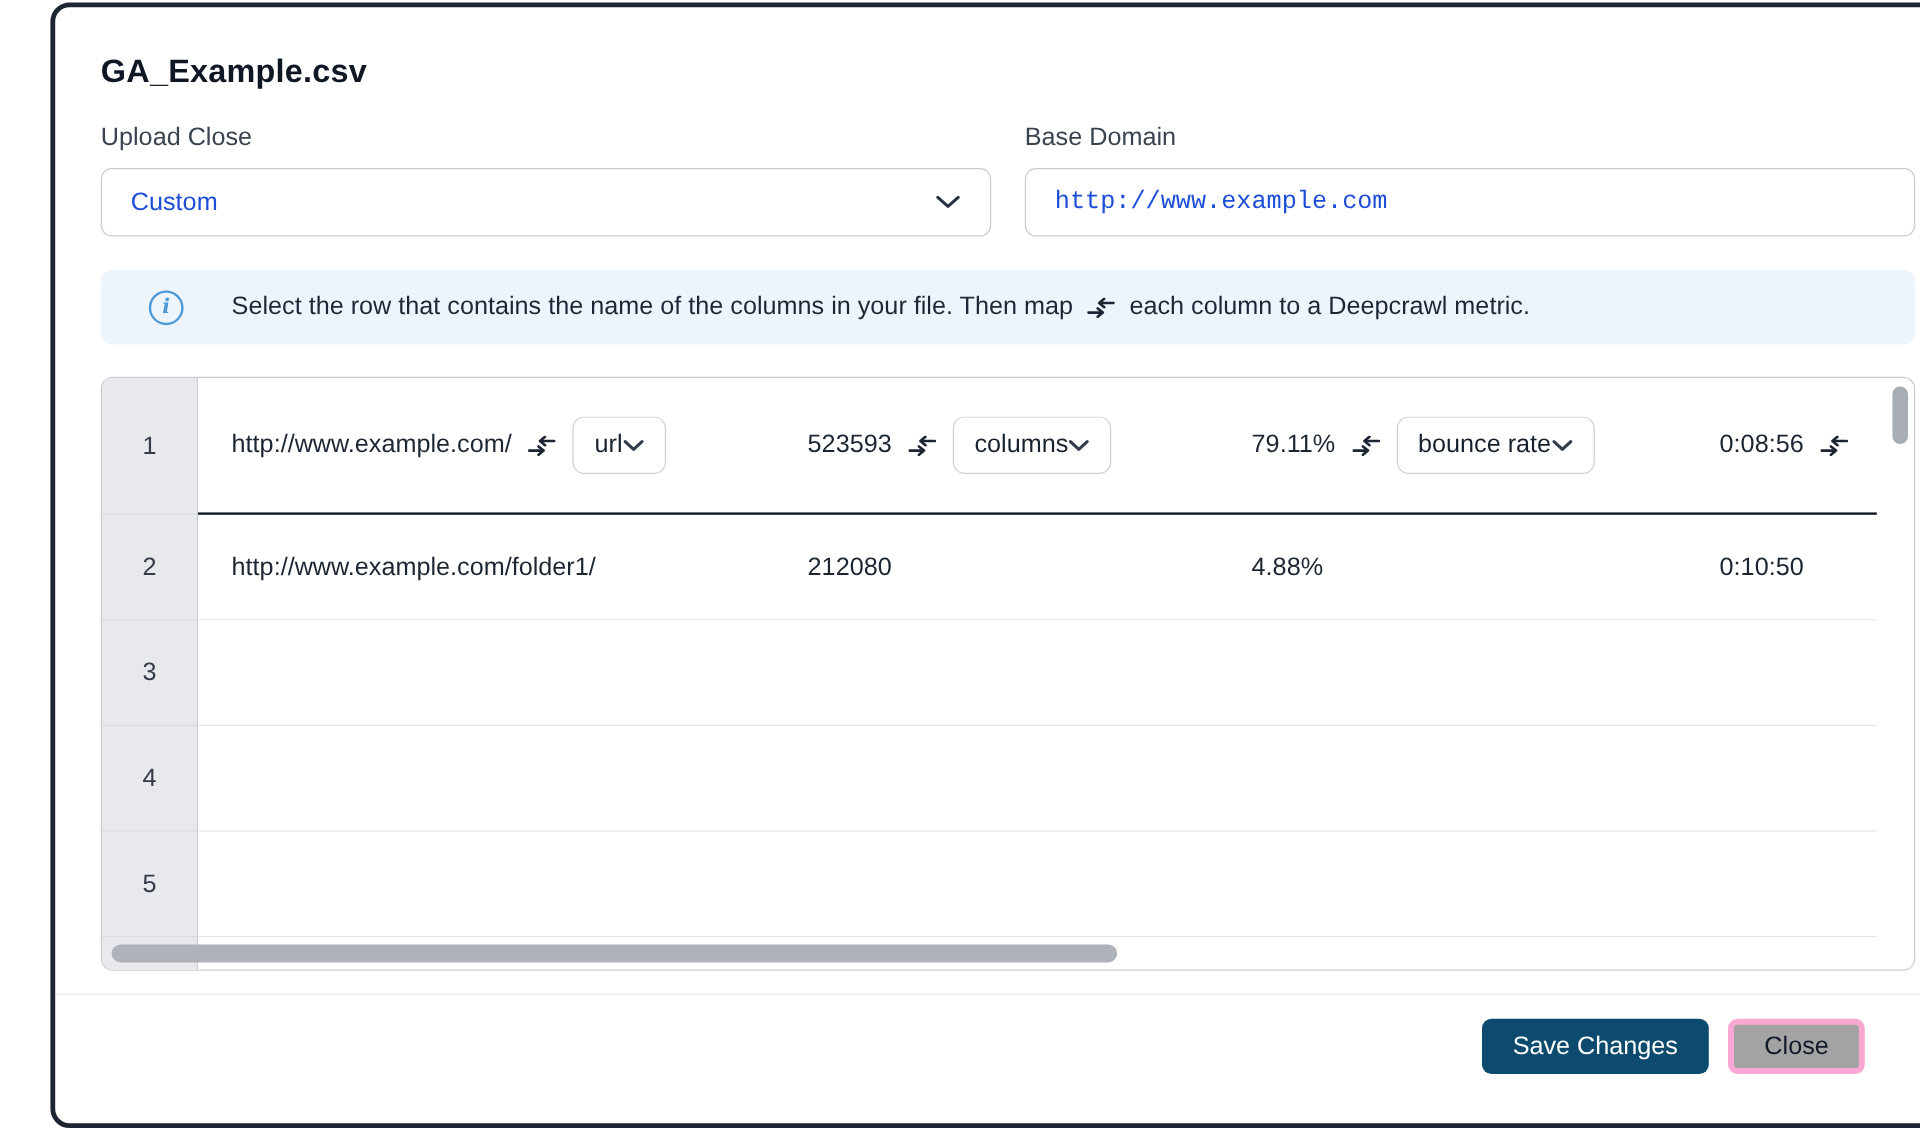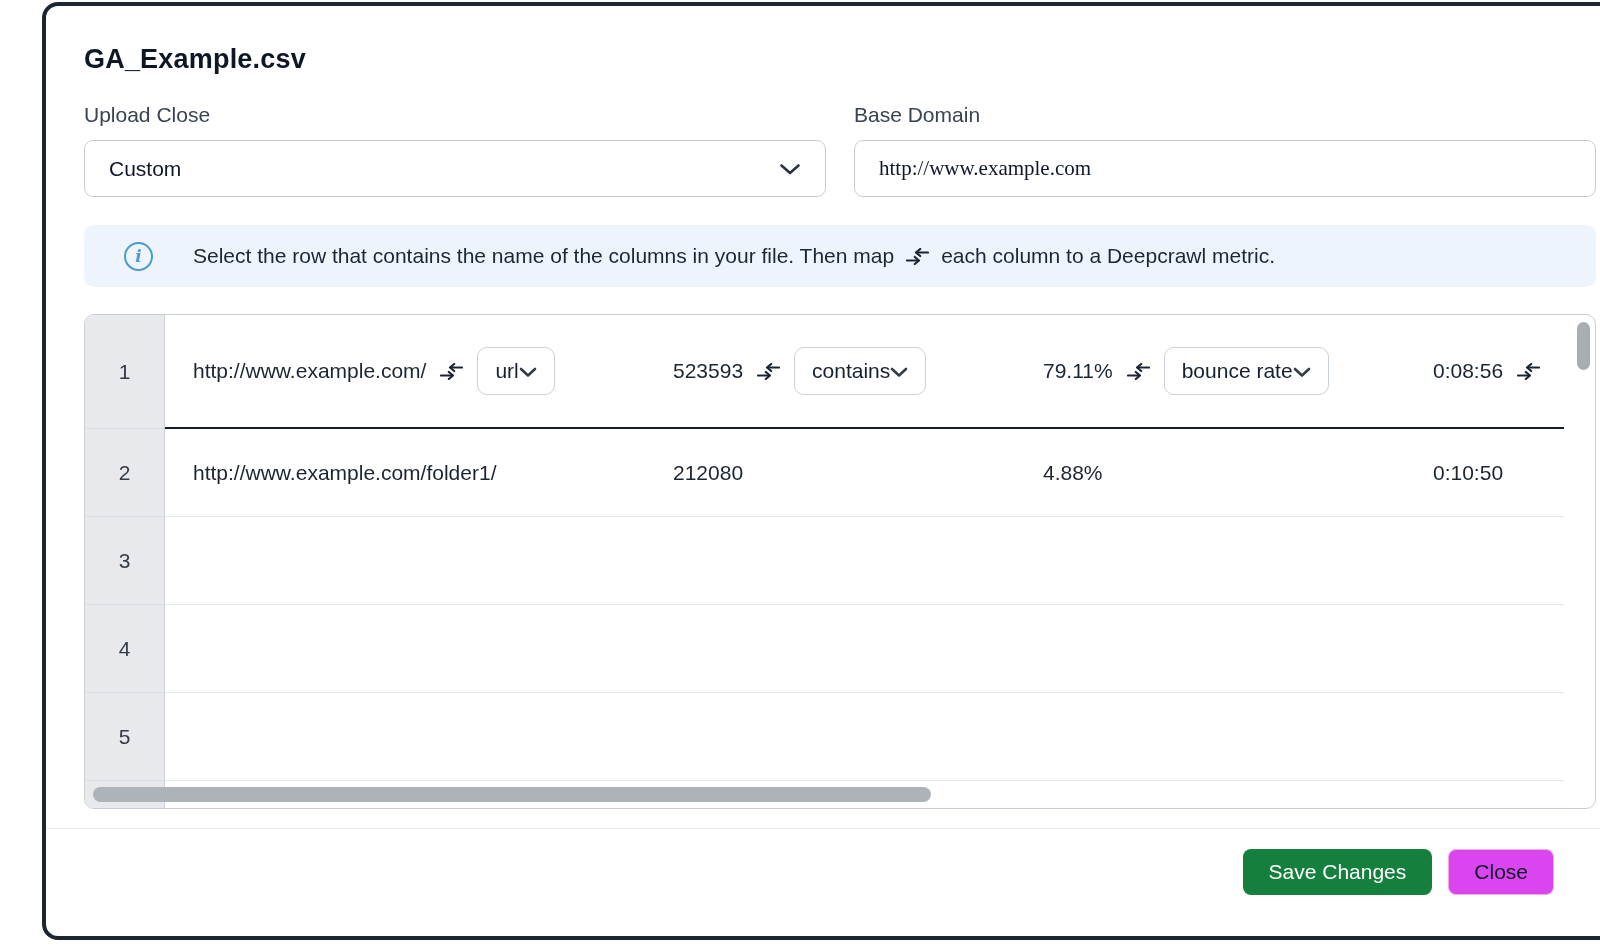--- a/index.html
+++ b/index.html
@@ -12,23 +12,23 @@
   }
   .modal-inner { padding: 0 38px; }
   .title { font-size: 27px; font-weight: 700; color: #0f1624; margin: 38px 0 0 0; letter-spacing: 0.2px; }
 
   .fields { display: flex; gap: 28px; margin-top: 28px; }
   .field { flex: 1; }
   .field-label { font-size: 21px; color: #3a4350; margin-bottom: 13px; font-weight: 400; }
   .selectbox, .textbox {
     height: 57px; width: 100%; border: 1px solid #c6ccd4; border-radius: 9px; background: #fff;
     display: flex; align-items: center; justify-content: space-between; padding: 0 24px;
-    font-size: 21px; color: #0f172a;
-  }
-  .textbox { display: block; line-height: 55px; font-family: Liberation Serif, serif; outline: none; }
+    font-size: 21px; color: #1d4ed8;
+  }
+  .textbox { display: block; line-height: 55px; font-family: Liberation Mono, monospace; outline: none; }
 
   .banner {
     margin-top: 28px; background: #edf4fc; border-radius: 10px; min-height: 62px;
     display: flex; align-items: center; padding: 14px 28px 14px 40px; gap: 40px;
   }
   .info-icon {
     width: 29px; height: 29px; border-radius: 50%; border: 2px solid #4d9ad6; color: #4d9ad6;
     display: flex; align-items: center; justify-content: center; flex-shrink: 0;
     font-family: "DejaVu Serif", serif; font-style: italic; font-size: 17px; font-weight: 700;
   }
@@ -69,22 +69,22 @@
   .vscroll-thumb {
     position: absolute; right: 5px; top: 7px; width: 13px; height: 48px;
     background: #a8adb4; border-radius: 7px; cursor: pointer;
   }
 
   .footer {
     margin-top: 19px; border-top: 1px solid #e8eaee;
     padding: 20px 80px 0 38px; display: flex; justify-content: flex-end; gap: 16px;
   }
   .btn { height: 46px; border-radius: 8px; font-size: 21px; display: inline-flex; align-items: center; justify-content: center; cursor: pointer; border: none; font-family: "Liberation Sans", "DejaVu Sans", sans-serif; }
-  .btn-primary { background: #15803d; color: #ffffff; padding: 12px 26px; }
-  .btn-secondary { background: #d946ef; color: #10182a; border: 1px solid #f9a8d4; padding: 0 25px; }
+  .btn-primary { background: #0c4a6e; color: #ffffff; padding: 12px 26px; }
+  .btn-secondary { background: #a3a3a3; color: #10182a; border: 5px solid #f9a8d4; padding: 0 25px; }
 </style>
 </head>
 <body>
 
 <div class="modal">
   <div class="modal-inner">
     <h1 class="title">GA_Example.csv</h1>
 
     <div class="fields">
       <div class="field">
@@ -159,21 +159,21 @@
             <svg width="23" height="17" viewBox="0 0 23 17">
                 <g stroke="#1c2533" stroke-width="2.2" fill="none" stroke-linecap="round" stroke-linejoin="round">
                   <path d="M1 12.5 H11.5"></path>
                   <path d="M8.8 9 L13 12.5 L8.8 16"></path>
                   <path d="M22 4.5 H11.5"></path>
                   <path d="M14.2 1 L10 4.5 L14.2 8"></path>
                 </g>
               </svg>
           </span>
           <span class="mapbtn">
-            <span>contains</span>
+            <span>columns</span>
             <span><svg width="18" height="11" viewBox="0 0 18 11">
                   <path d="M2 2 L9 8.5 L16 2" stroke="#333c4a" stroke-width="2.6" fill="none" stroke-linecap="round" stroke-linejoin="round"></path>
                 </svg></span>
           </span>
         </div>
         <div class="cell">
           <span>79.11%</span>
           <span class="map-icon">
             <svg width="23" height="17" viewBox="0 0 23 17">
                 <g stroke="#1c2533" stroke-width="2.2" fill="none" stroke-linecap="round" stroke-linejoin="round">

